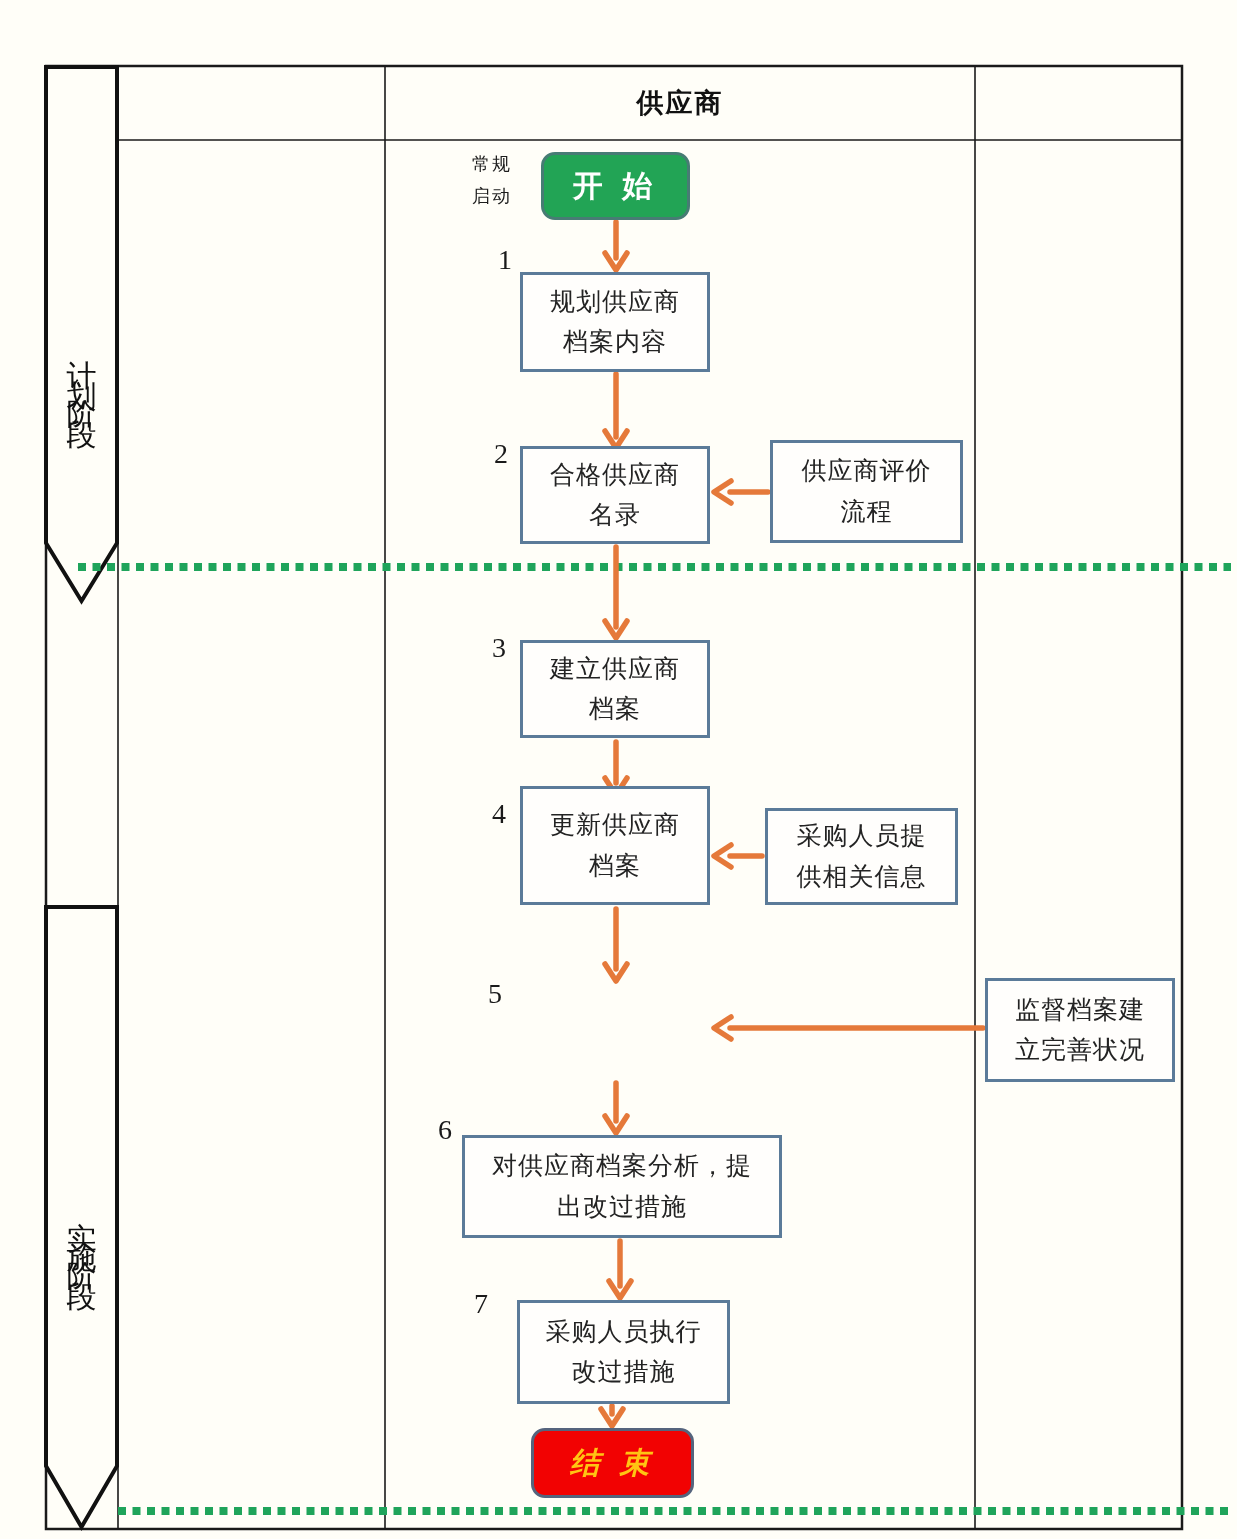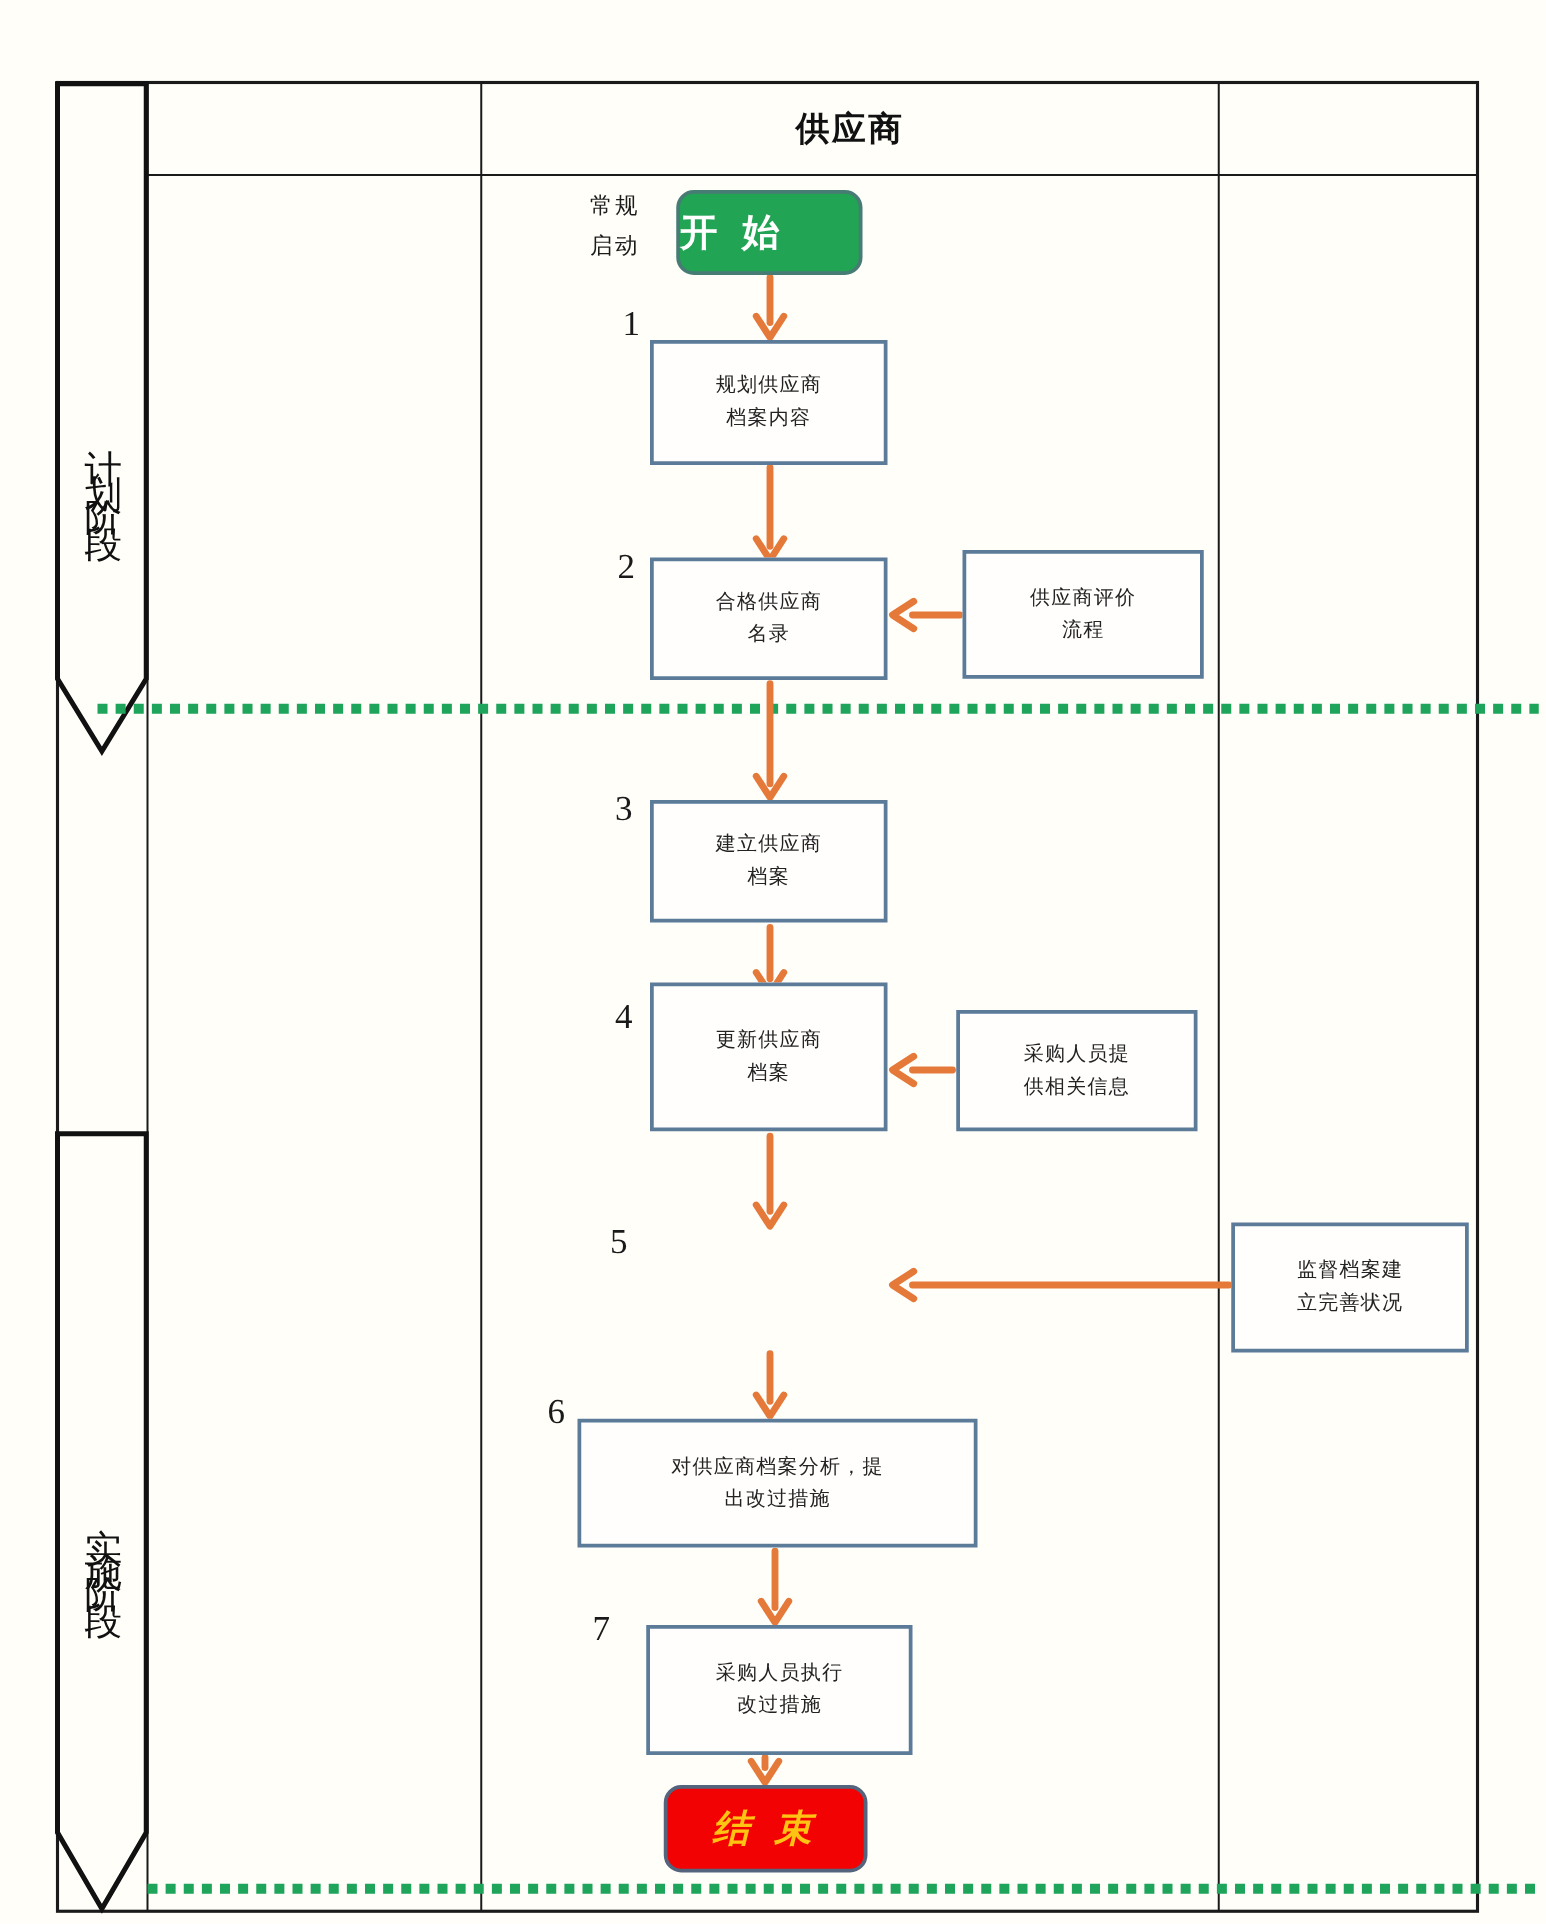--- a/index.html
+++ b/index.html
@@ -22,21 +22,21 @@
   }
   .phase span{
     writing-mode:vertical-rl;text-orientation:upright;
     letter-spacing:20px;line-height:1;
   }
   .note{
     position:absolute;font-size:18px;line-height:1.8;color:#1c1c1c;
     text-align:center;letter-spacing:2px;
   }
   .startbtn{
-    position:absolute;display:flex;align-items:center;
+    position:absolute;display:flex;align-items:center;justify-content:center;
     background:var(--c-start_fill,#22A455);
     border:3px solid var(--c-start_border,#477C74);
     border-radius:14px;
     color:var(--c-start_text,#fff);
     font-size:30px;font-weight:bold;letter-spacing:6px;
     box-sizing:border-box;
   }
   .endbtn{
     position:absolute;display:flex;align-items:center;justify-content:center;
     background:var(--c-end_fill,#F20202);
@@ -46,21 +46,21 @@
     font-size:30px;font-weight:bold;letter-spacing:6px;
     box-sizing:border-box;
     font-style:italic;
   }
   .step,.sidenote{
     position:absolute;display:flex;flex-direction:column;
     align-items:center;justify-content:center;
     background:#FFFEFC;
     border:3.5px solid var(--c-box_border,#5B7B99);
     box-sizing:border-box;
-    font-size:16px;line-height:1.62;color:#232323;
+    font-size:25px;line-height:1.62;color:#232323;
     text-align:center;letter-spacing:1px;
   }
   .num{
     position:absolute;width:30px;text-align:right;
     font-size:28px;color:#1a1a1a;line-height:1;
   }
 </style>
 </head>
 <body>
 

